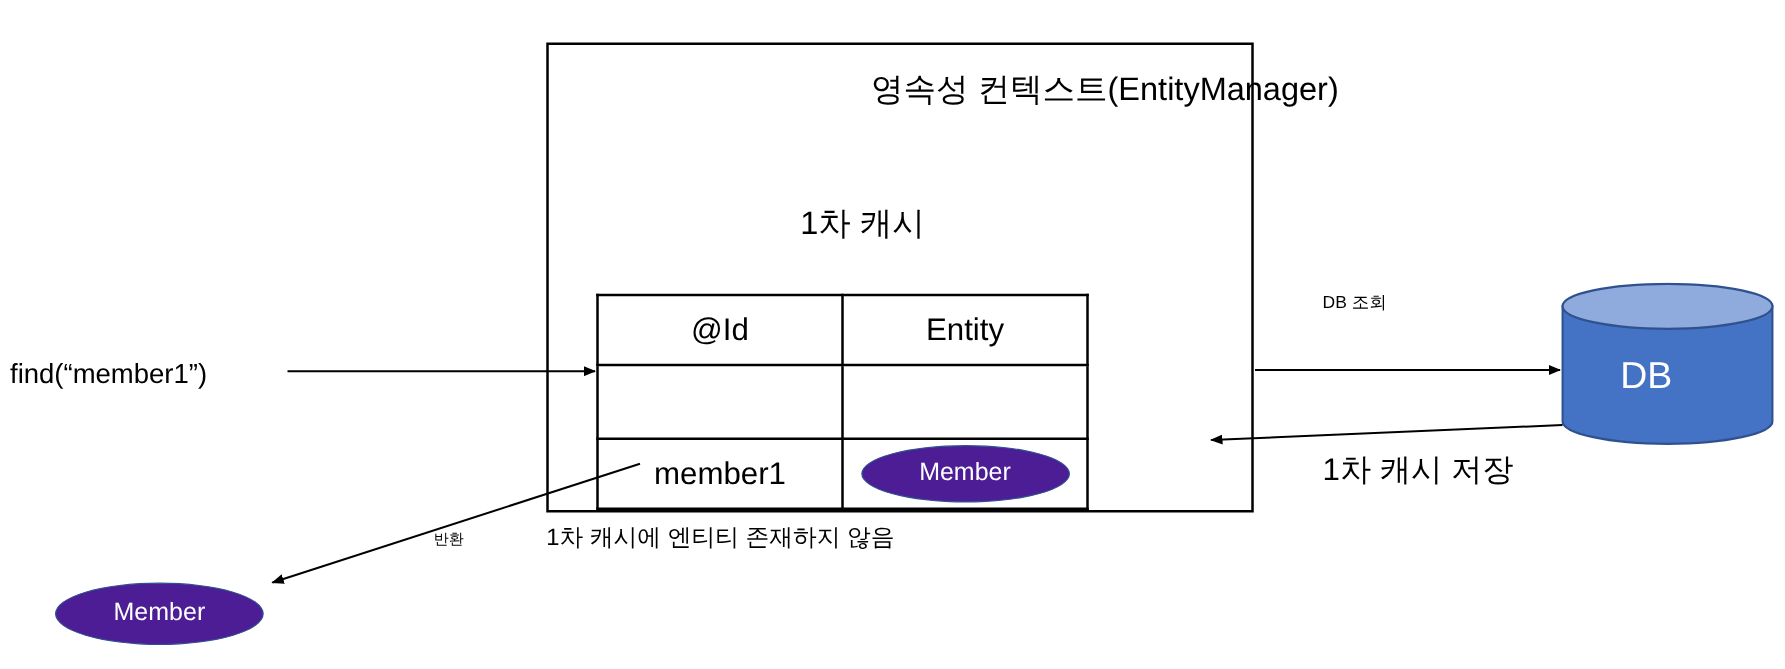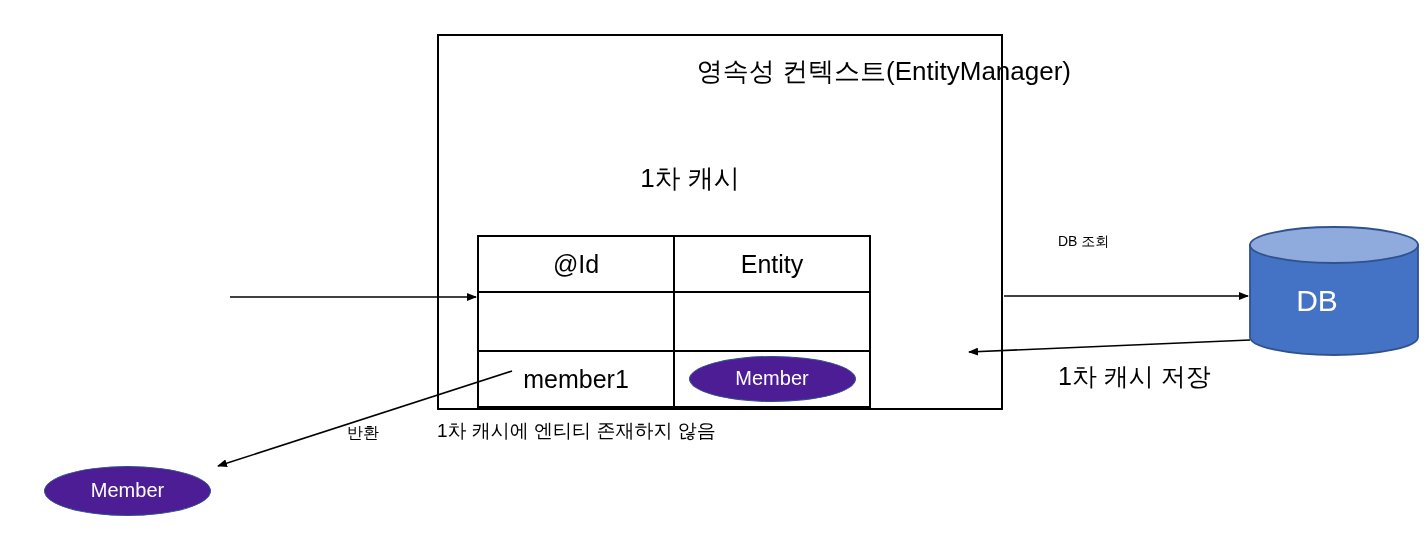--- a/index.html
+++ b/index.html
@@ -123,21 +123,21 @@
     top: 286px;
     width: 136px;
     text-align: center;
     font-size: 30px;
     color: #ffffff;
   }
   
   #find-label   { left: 8px;    top: 288px;  font-size: 22px; }
   #db-query-lbl { left: 1058px; top: 234px;  font-size: 14px; }
   #cache-save-lbl { left: 1058px; top: 364px; font-size: 25px; }
-  #return-lbl   { left: 347px;  top: 425px;  font-size: 16px; }
+  #return-lbl   { left: 347px;  top: 425px;  font-size: 12px; }
   #no-entity-lbl{ left: 437px;  top: 421px;  width: 566px; text-align:left; font-size: 19px; }
 </style>
 </head>
 <body>
 
 <div id="canvas">
 
   <div id="pc-box"></div>
 
   <div class="txt" id="pc-title">영속성 컨텍스트(EntityManager)</div>
@@ -180,20 +180,21 @@
 
     <line x1="230" y1="297" x2="476" y2="297" stroke="#000000" stroke-width="1.6" marker-end="url(#arrowhead)"></line>
 
     <line x1="1004" y1="296" x2="1248" y2="296" stroke="#000000" stroke-width="1.6" marker-end="url(#arrowhead)"></line>
 
     <line x1="1250" y1="340" x2="969" y2="352" stroke="#000000" stroke-width="1.6" marker-end="url(#arrowhead)"></line>
 
     <line x1="512" y1="371" x2="218" y2="466" stroke="#000000" stroke-width="1.6" marker-end="url(#arrowhead)"></line>
   </svg>
 
+  <div class="txt" id="find-label">find(“member1”)</div>
 
   <div class="txt" id="db-query-lbl">DB 조회</div>
 
   <div class="txt" id="cache-save-lbl">1차 캐시 저장</div>
 
   <div class="txt" id="return-lbl">반환</div>
 
   <div class="txt" id="no-entity-lbl">1차 캐시에 엔티티 존재하지 않음</div>
 
 </div>

